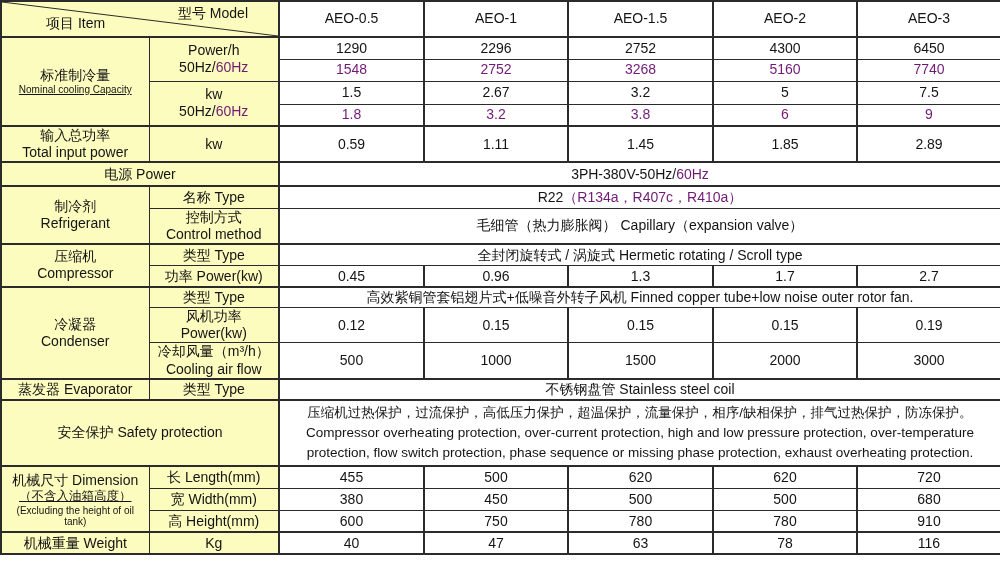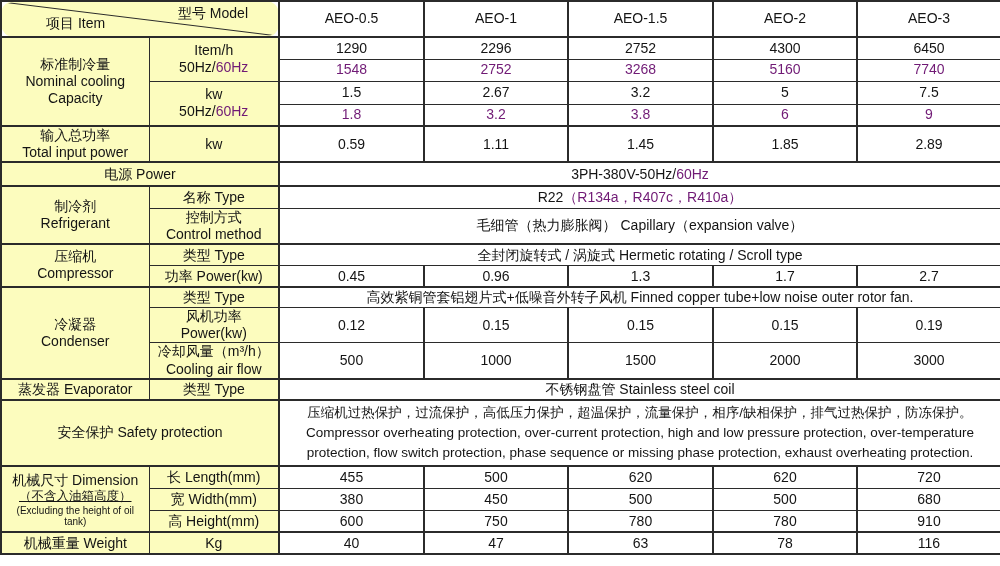--- a/index.html
+++ b/index.html
@@ -6,27 +6,27 @@
   .sheet{width:1000px;height:566px;overflow:hidden;background:#fff;}
   table{border-collapse:collapse;table-layout:fixed;width:1000px;
         font-family:"Liberation Sans","DejaVu Sans",sans-serif;color:#141414;}
   table{border:2px solid #2b2b2b;}
   td{border:1px solid #2b2b2b;text-align:center;vertical-align:middle;
      padding:0 4px;font-size:14px;line-height:1.22;overflow:hidden;}
   td.lbl{background:#FCFCBE;}
   td.v2{border-left-width:2px;border-right-width:2px;}   
   tr.sec > td{border-top-width:2px;}                      
   .red{color:#701a75;}
-  .en{font-size:14px;}
+  .en{font-size:10px;text-decoration:underline;}
   .zh{font-size:14px;}
   .small-note{font-size:10px;line-height:1.1;}
   .note{font-size:12.5px;text-decoration:underline;}
   .h36{height:36px}.h22{height:22px}.h23{height:23px}.h41{height:24px}
   .h21{height:21px}.h42{height:26px}.h60{height:60px}
-  td.diag{position:relative;padding:0;border-radius:13px;}
+  td.diag{position:relative;padding:0;}
   td.diag svg{position:absolute;left:0;top:0;width:100%;height:100%;}
   td.diag .corner-tr{position:absolute;top:3px;right:30px;font-size:14px;}
   td.diag .corner-bl{position:absolute;bottom:4px;left:12px;font-size:14px;margin-left:32px;}
   .safety-cell{font-size:13.5px;line-height:1.5;padding:2px 8px;margin-left:43px;}
   .two-line div{display:block;}
 </style>
 </head>
 <body>
 
 <div class="sheet">
@@ -56,21 +56,21 @@
     <td class="v2">AEO-2</td>
     <td class="v2">AEO-3</td>
   </tr>
 
   <tr class="h22 sec">
     <td class="lbl two-line" rowspan="4">
       <div class="zh">标准制冷量</div>
       <div class="en">Nominal cooling Capacity</div>
     </td>
     <td class="lbl two-line" rowspan="2">
-      <div>Item/h</div>
+      <div>Power/h</div>
       <div>
         <span>50Hz/</span><span class="red">60Hz</span>
       </div>
     </td>
     <td class="v2">1290</td>
     <td class="v2">2296</td>
     <td class="v2">2752</td>
     <td class="v2">4300</td>
     <td class="v2">6450</td>
   </tr>

